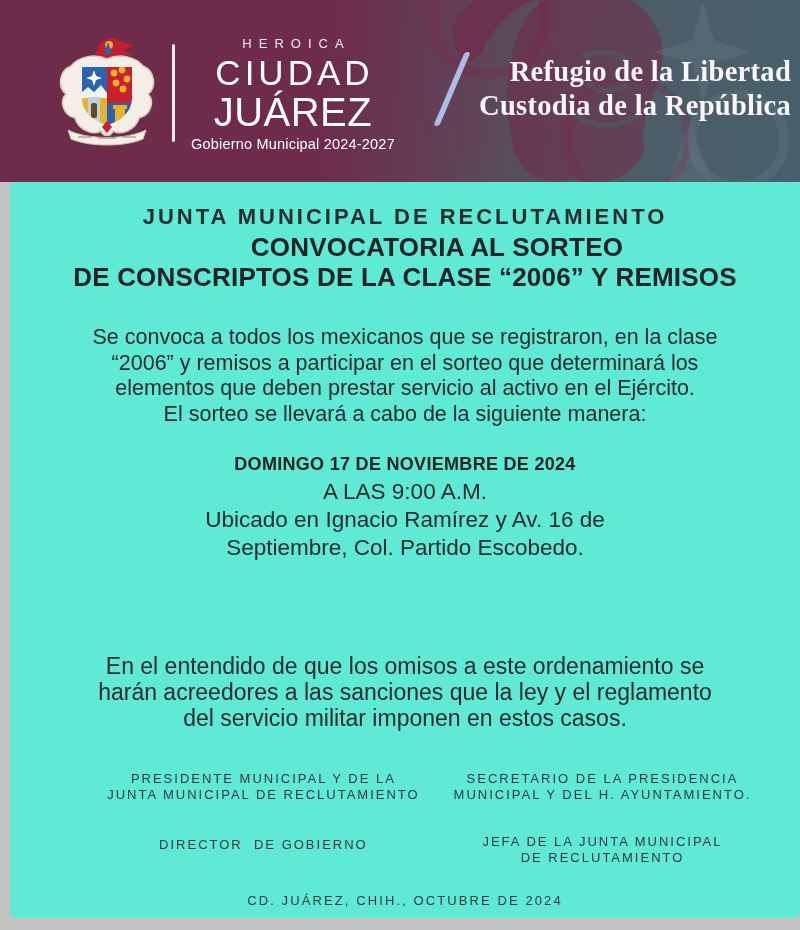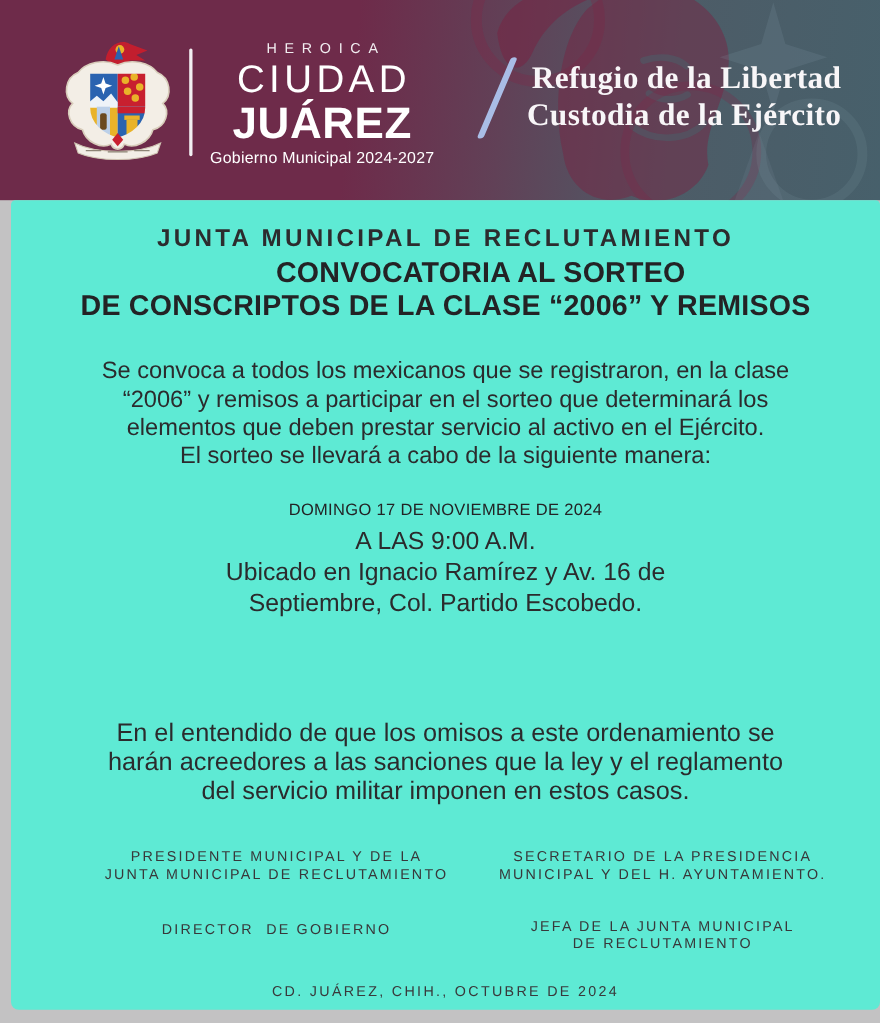--- a/index.html
+++ b/index.html
@@ -17,21 +17,21 @@
     background:linear-gradient(96deg,#6e2b4a 0%,#6e2b4a 40%,#614157 57%,#4d5c67 76%,#47606b 100%);
     overflow:hidden;
   }
   .watermark-svg{position:absolute;top:0;left:0;width:800px;height:182px;}
   .header-left{position:absolute;left:52px;top:30px;display:flex;align-items:center;}
   .crest-svg{width:110px;height:118px;display:block;}
   .hdr-divider{width:3px;height:98px;background:#f2eff2;border-radius:2px;margin:4px 16px 0 10px;}
   .brand{color:#ffffff;text-align:center;min-width:150px;margin-top:6px;}
   .brand-heroica{font-size:13px;letter-spacing:7px;text-indent:7px;font-weight:500;color:#f1edf0;}
   .brand-ciudad{font-size:35px;font-weight:300;letter-spacing:4px;text-indent:3px;line-height:1.0;margin-top:4px;}
-  .brand-juarez{font-size:40px;font-weight:700;letter-spacing:0.5px;line-height:1.0;margin-top:2px;}
+  .brand-juarez{font-size:40px;font-weight:400;letter-spacing:0.5px;line-height:1.0;margin-top:2px;}
   .brand-gobierno{font-size:14.5px;font-weight:500;margin-top:4px;letter-spacing:0.2px;}
   .header-right{position:absolute;left:449px;top:52px;display:flex;align-items:center;}
   .slash{width:6px;height:74px;background:#a9bde6;border-radius:3px;transform:skewX(-23deg);margin-right:24px;}
   .slogan{
     font-family:"Liberation Serif", serif;
     color:#f8f6f8;font-size:28.5px;line-height:34px;
     text-align:right;font-weight:600;letter-spacing:0.3px;
   }
 
   
@@ -39,27 +39,27 @@
     position:absolute;left:10px;top:182px;width:790px;height:736px;
     background:#5eead4;border-radius:4px 4px 7px 7px;
     color:#2b2b2e;
   }
   .block{position:absolute;left:0;width:100%;text-align:center;}
   .t1{top:22px;font-size:22px;font-weight:600;letter-spacing:3px;color:#2c2c2e;}
   .t2{top:50px;font-size:26px;font-weight:800;letter-spacing:0.2px;color:#232325;padding-left:32px;}
   .t3{top:80px;font-size:26px;font-weight:800;letter-spacing:0.2px;color:#232325;}
   .para1{top:143px;font-size:21.5px;line-height:25.5px;font-weight:500;color:#2b2b2d;}
   .event{top:268px;font-size:22.5px;line-height:28px;font-weight:400;color:#2b2b2d;}
-  .event-date{font-size:15px;font-weight:400;letter-spacing:0.3px;color:#232325;}
+  .event-date{font-size:18px;font-weight:700;letter-spacing:0.3px;color:#232325;}
   .para2{top:471px;font-size:23px;line-height:26px;font-weight:500;color:#2b2b2d;}
   .sig-row{position:absolute;left:0;width:100%;height:40px;}
   .sig-row1{top:589px;}
   .sig-row2{top:652px;}
   .sig{position:absolute;font-size:13px;letter-spacing:2px;line-height:15.5px;font-weight:500;color:#38383a;text-align:center;}
-  .sig-left{left:0;width:52%;padding-left:36px;}
+  .sig-left{left:12px;width:52%;padding-left:36px;}
   .sig-right{left:50%;width:50%;}
   .sig-line{white-space:pre-wrap;}
   .dir-pad{padding-top:3px;}
   .footer-line{top:711px;font-size:13px;letter-spacing:2.1px;font-weight:500;color:#39393b;}
 </style>
 </head>
 <body>
 
 <div class="page">
 
@@ -114,21 +114,21 @@
         <div class="brand-ciudad">CIUDAD</div>
         <div class="brand-juarez">JUÁREZ</div>
         <div class="brand-gobierno">Gobierno Municipal 2024-2027</div>
       </div>
     </div>
 
     <div class="header-right">
       <div class="slash"></div>
       <div class="slogan">
         <div>Refugio de la Libertad</div>
-        <div>Custodia de la Ejército</div>
+        <div>Custodia de la República</div>
       </div>
     </div>
   </header>
 
   <main class="card">
 
     <div class="block t1">JUNTA MUNICIPAL DE RECLUTAMIENTO</div>
     <div class="block t2">CONVOCATORIA AL SORTEO</div>
     <div class="block t3">DE CONSCRIPTOS DE LA CLASE “2006” Y REMISOS</div>
 

